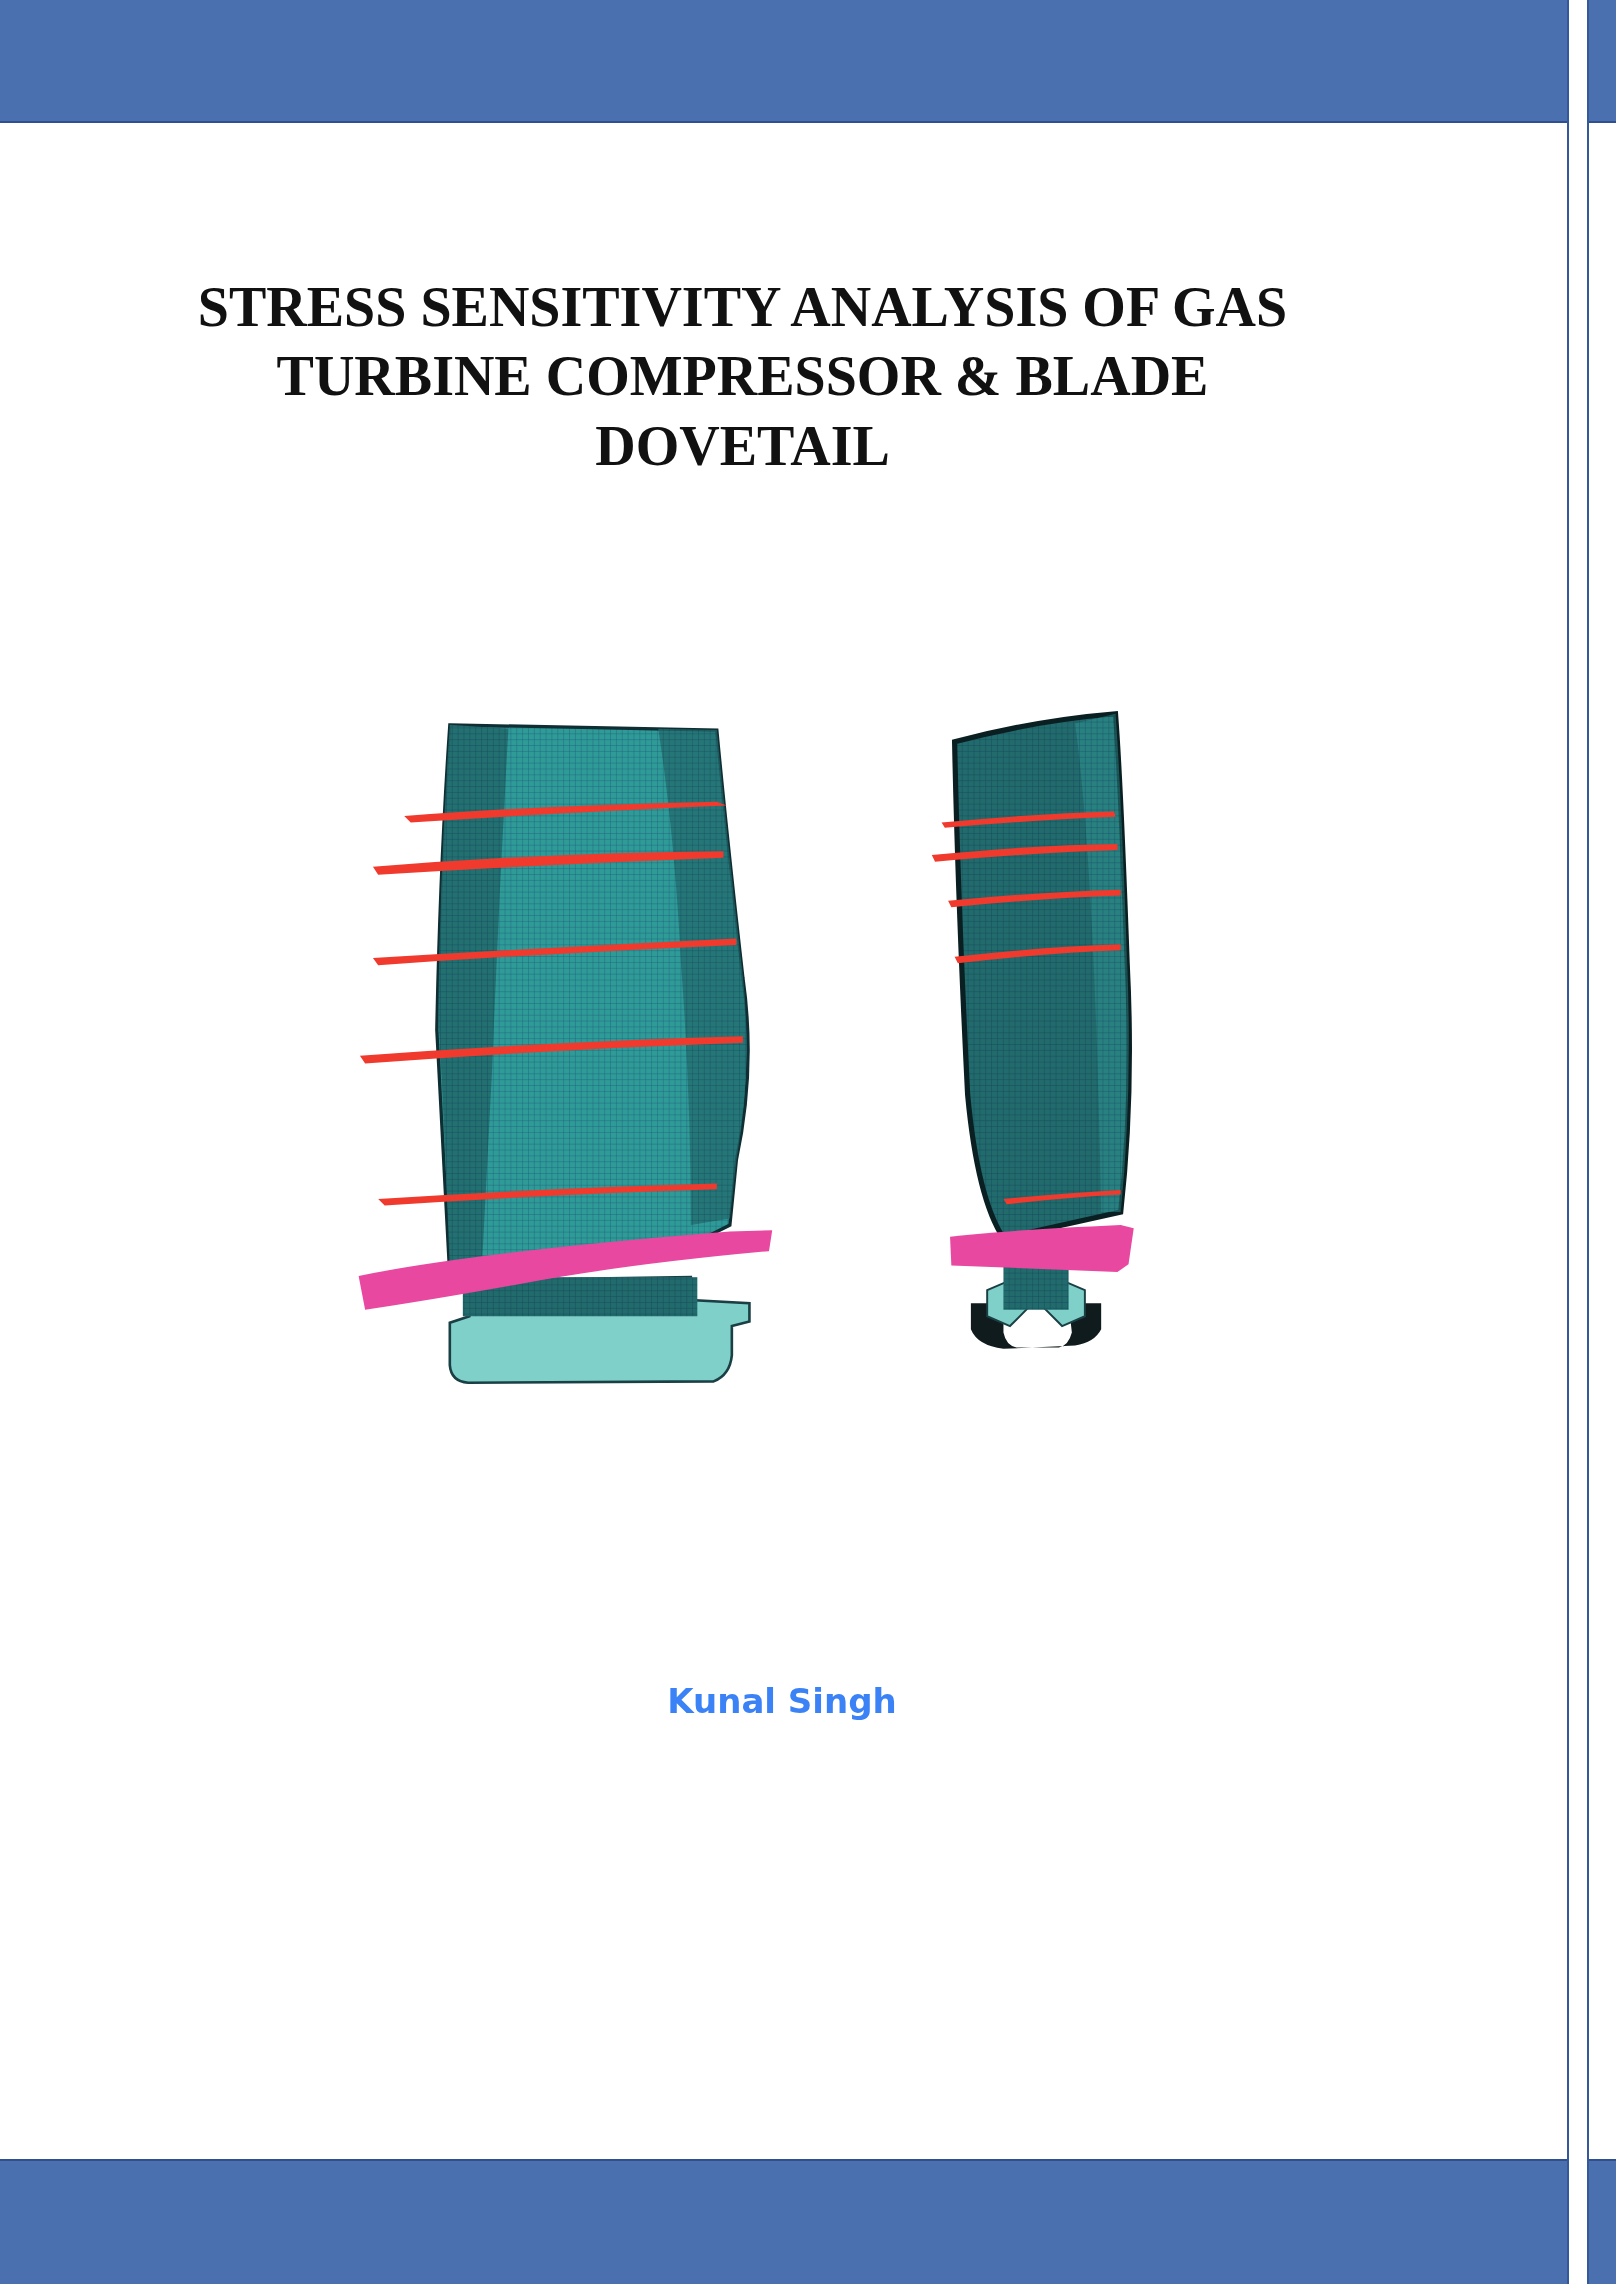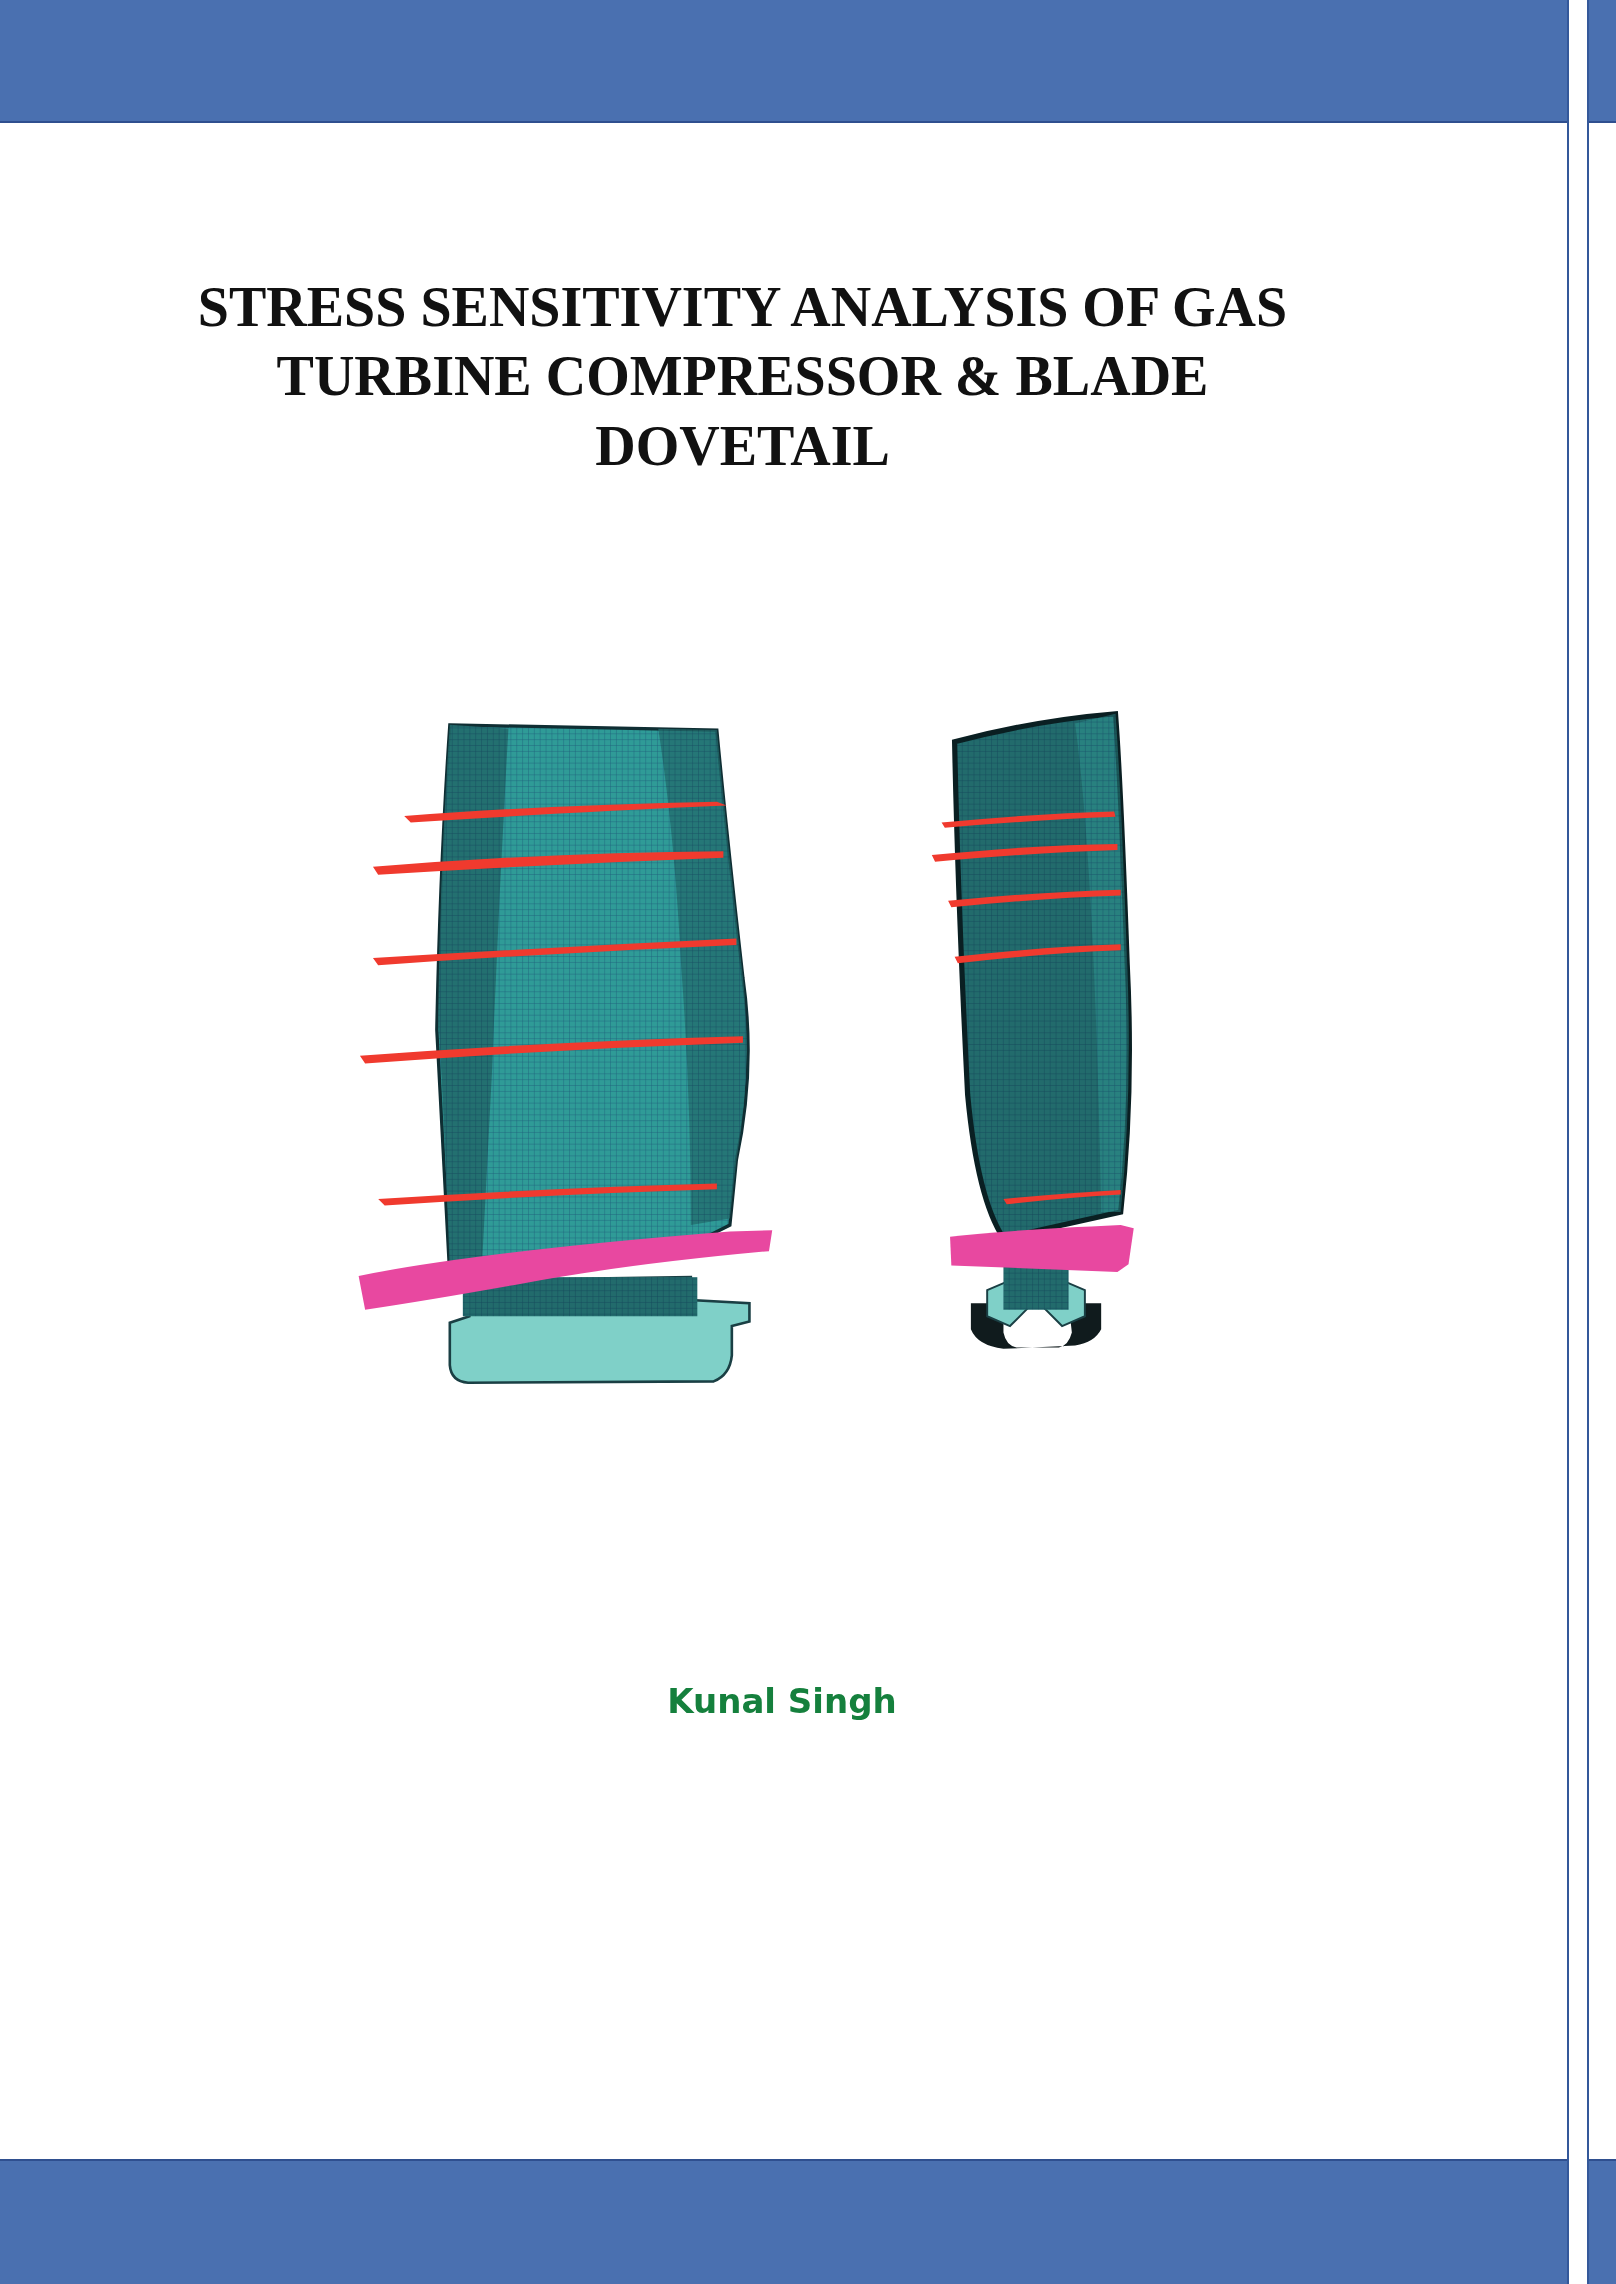--- a/index.html
+++ b/index.html
@@ -26,21 +26,21 @@
     transform: scaleY(1.02);
   }
   .title div { white-space: nowrap; }
   .figure {
     position: absolute; left: 352px; top: 704px; width: 860px; height: 723px;
   }
   .author {
     position: absolute; left: 0; width: 1564px; top: 1681px;
     text-align: center;
     font-family: "DejaVu Sans", "Liberation Sans", sans-serif;
-    font-weight: bold; font-size: 34px; color: #15803d;
+    font-weight: bold; font-size: 34px; color: #3b82f6;
   }
 </style>
 </head>
 <body>
 
 <div class="band band-top"></div>
 <div class="band band-bottom"></div>
 <div class="vgap"></div>
 
 <div class="title">

